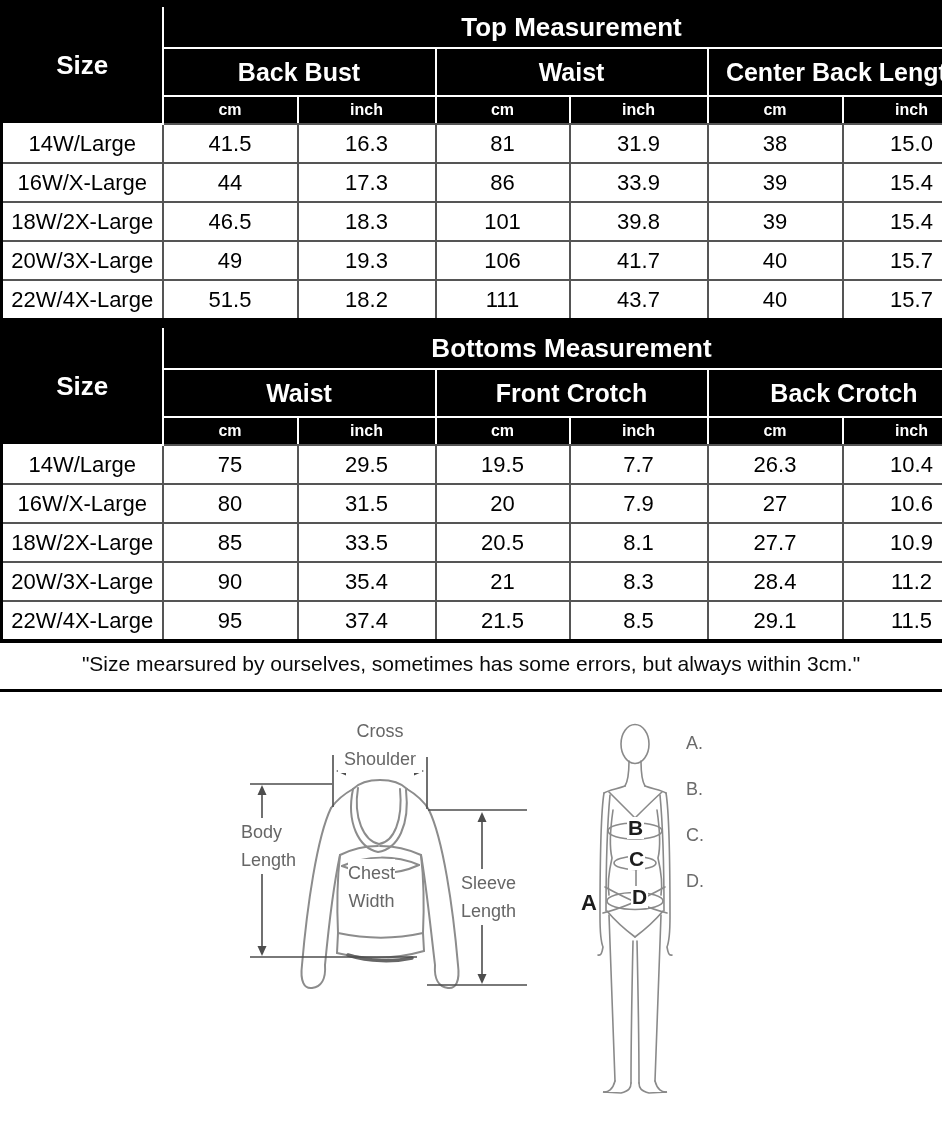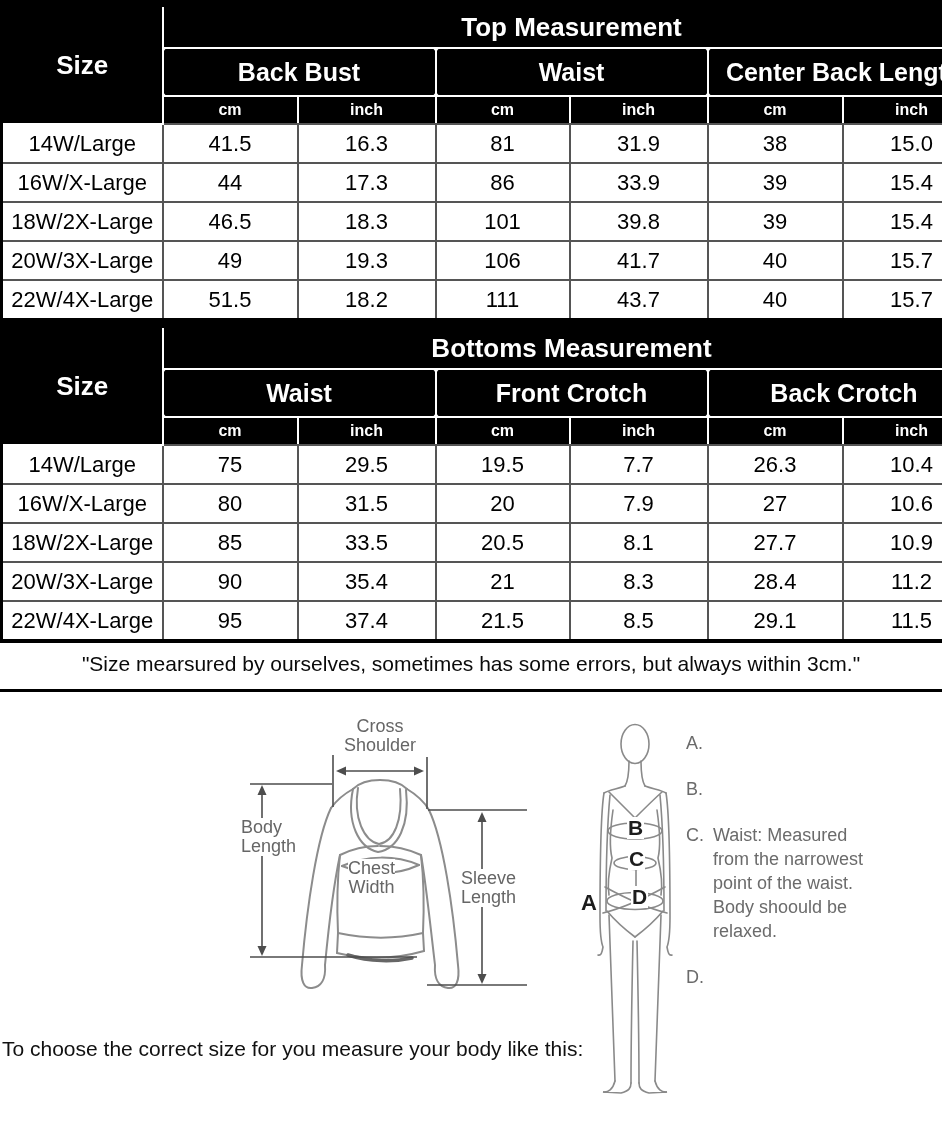--- a/index.html
+++ b/index.html
@@ -20,21 +20,21 @@
   #table-top    { top:0; }
   #table-bottom { top:321px; }
 
   table.size-table th {
     background:#000; color:#fff; font-weight:bold;
     border:2px solid #fff; text-align:center; vertical-align:middle;
     padding:0; overflow:hidden; white-space:nowrap;
   }
   th.size-th   { font-size:26px; }
   tr.banner-row th.banner { height:40px; font-size:26px; }
-  tr.group-row th         { height:46px; font-size:25px;border-radius:6px; }
+  tr.group-row th         { height:46px; font-size:25px; }
   tr.units-row th         { height:26px; font-size:16px; border-bottom:2px solid #555; }
 
   table.size-table td {
     background:#fff; color:#000;
     border:2px solid #555;
     height:37px; text-align:center; vertical-align:middle;
     font-size:22px; white-space:nowrap; overflow:hidden; padding:0;
   }
 
   
@@ -56,21 +56,21 @@
     position:absolute; left:2px; top:1037px;
     font-size:21px; color:#111;
   }
 
   .diagram-svg { position:absolute; }
   #garment-svg { left:240px; top:715px; }
   #figure-svg  { left:565px; top:715px; }
 
   .dlabel {
     position:absolute; background:#fff;
-    font-size:18px; line-height:19px; color:#666;
+    font-size:18px; line-height:28px; color:#666;
     white-space:nowrap;
   }
   #lbl-cross-shoulder { left:338px; top:717px; width:84px; text-align:center; }
   #lbl-body-length    { left:241px; top:806px;margin-top:12px; }
   #lbl-chest-width    { left:348px; top:859px; text-align:center; }
   #lbl-sleeve-length  { left:461px; top:869px; }
 
   .figure-letter {
     position:absolute; background:#fff; color:#1c1c1c;
     font-weight:bold; font-size:21px; line-height:22px; padding:0 1px;
@@ -361,22 +361,20 @@
 
   <div id="annotations">
     <div class="annotation">
       <span class="letter">A.</span>
     </div>
     <div class="annotation">
       <span class="letter">B.</span>
     </div>
     <div class="annotation">
       <span class="letter">C.</span>
-      <span class="ann-text">Waist: Measured<br>from the narrowest<br>point of the waist.<br>Body shoould be<br>relaxed.</span>
     </div>
     <div class="annotation">
       <span class="letter">D.</span>
     </div>
   </div>
 
-  <div id="footer-text">To choose the correct size for you measure your body like this:</div>
 
 </div>
 
 </body></html>

